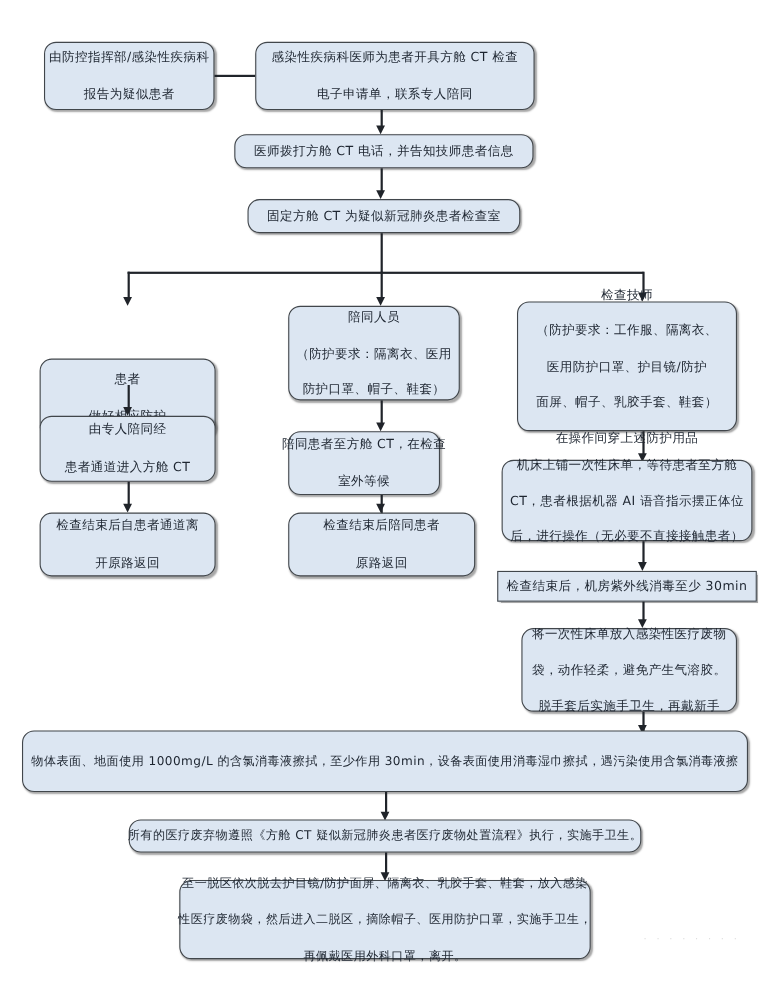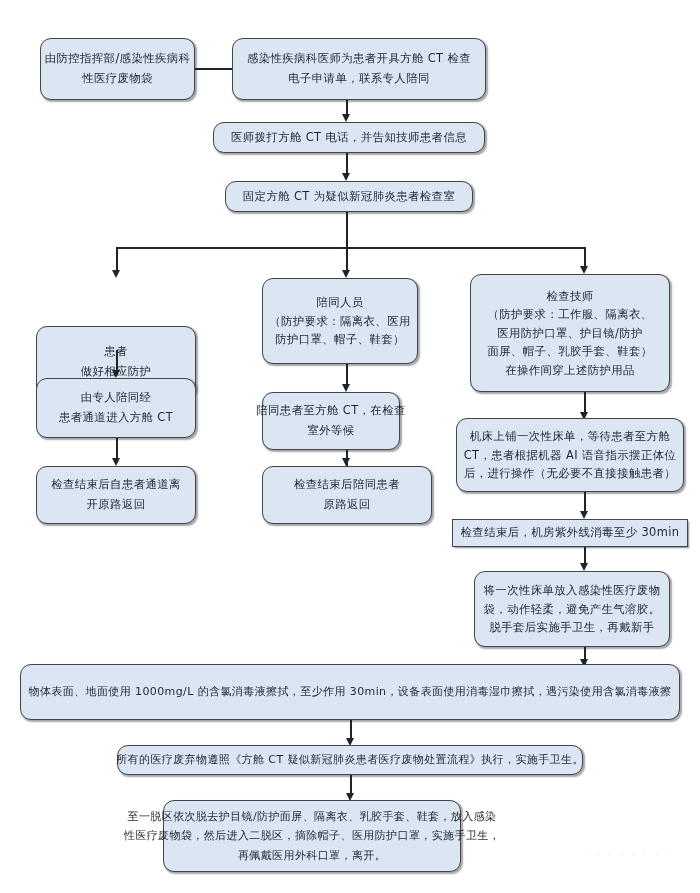--- a/index.html
+++ b/index.html
@@ -28,20 +28,21 @@
     display: flex;
     flex-direction: column;
     align-items: center;
     justify-content: center;
     text-align: center;
     font-size: 11.4px;
     line-height: 1.72;
     letter-spacing: 0.4px;
     padding: 2px 6px;
     box-shadow: 1.5px 1.5px 1.5px rgba(60,60,60,0.45);
+    gap: 14px;
   }
   .node.sharp {
     border-radius: 0px;
   }
   .node .ln {
     display: block;
     white-space: nowrap;
   }
   .node.tight {
     line-height: 1.62;
@@ -75,21 +76,21 @@
     user-select: none;
   }
 </style>
 </head>
 <body>
 
 <div id="canvas">
 
   <div class="node" style="left:40px; top:38px; width:155px; height:62px;">
     <span class="ln">由防控指挥部/感染性疾病科</span>
-    <span class="ln">性医疗废物袋</span>
+    <span class="ln">报告为疑似患者</span>
   </div>
 
   <div class="edge-h" style="left:195px; top:68px; width:37px;"></div>
 
   <div class="node" style="left:232px; top:38px; width:254px; height:62px;">
     <span class="ln">感染性疾病科医师为患者开具方舱 CT 检查</span>
     <span class="ln">电子申请单，联系专人陪同</span>
   </div>
 
   <div class="edge-v" style="left:346px; top:100px; height:16px;"></div>
@@ -204,21 +205,21 @@
   <div class="edge-v" style="left:350px; top:720px; height:22px;"></div>
   <div class="arrow" style="left:346px; top:738px;"></div>
 
   <div class="node wide" style="left:117px; top:745px; width:466px; height:30px;">
     <span class="ln">所有的医疗废弃物遵照《方舱 CT 疑似新冠肺炎患者医疗废物处置流程》执行，实施手卫生。</span>
   </div>
 
   <div class="edge-v" style="left:350px; top:775px; height:22px;"></div>
   <div class="arrow" style="left:346px; top:793px;"></div>
 
-  <div class="node wide" style="left:163px; top:800px; width:298px; height:72px;">
+  <div class="node wide" style="left:163px; top:800px; width:374px; height:72px;">
     <span class="ln">至一脱区依次脱去护目镜/防护面屏、隔离衣、乳胶手套、鞋套，放入感染</span>
     <span class="ln">性医疗废物袋，然后进入二脱区，摘除帽子、医用防护口罩，实施手卫生，</span>
     <span class="ln">再佩戴医用外科口罩，离开。</span>
   </div>
 
   <div class="watermark" style="left:585px; top:849px;">· · ·   · · · · ·</div>
 
 </div>
 
 </body></html>

